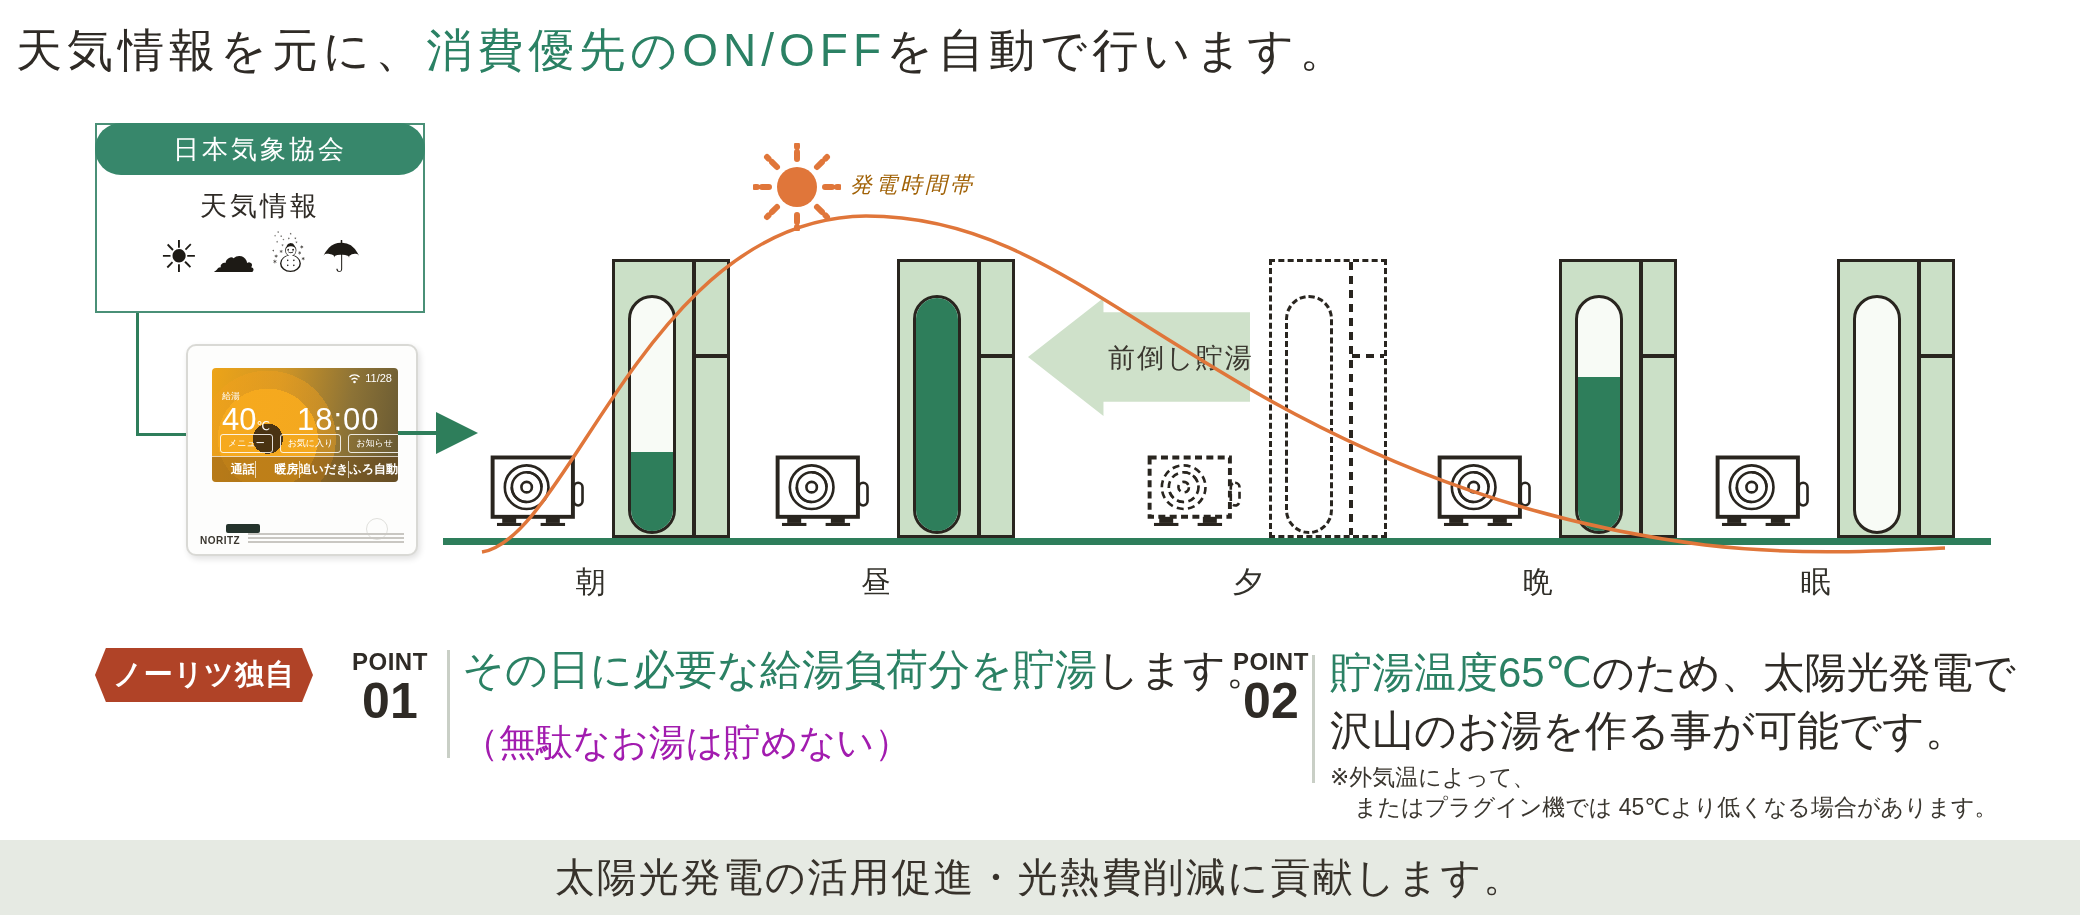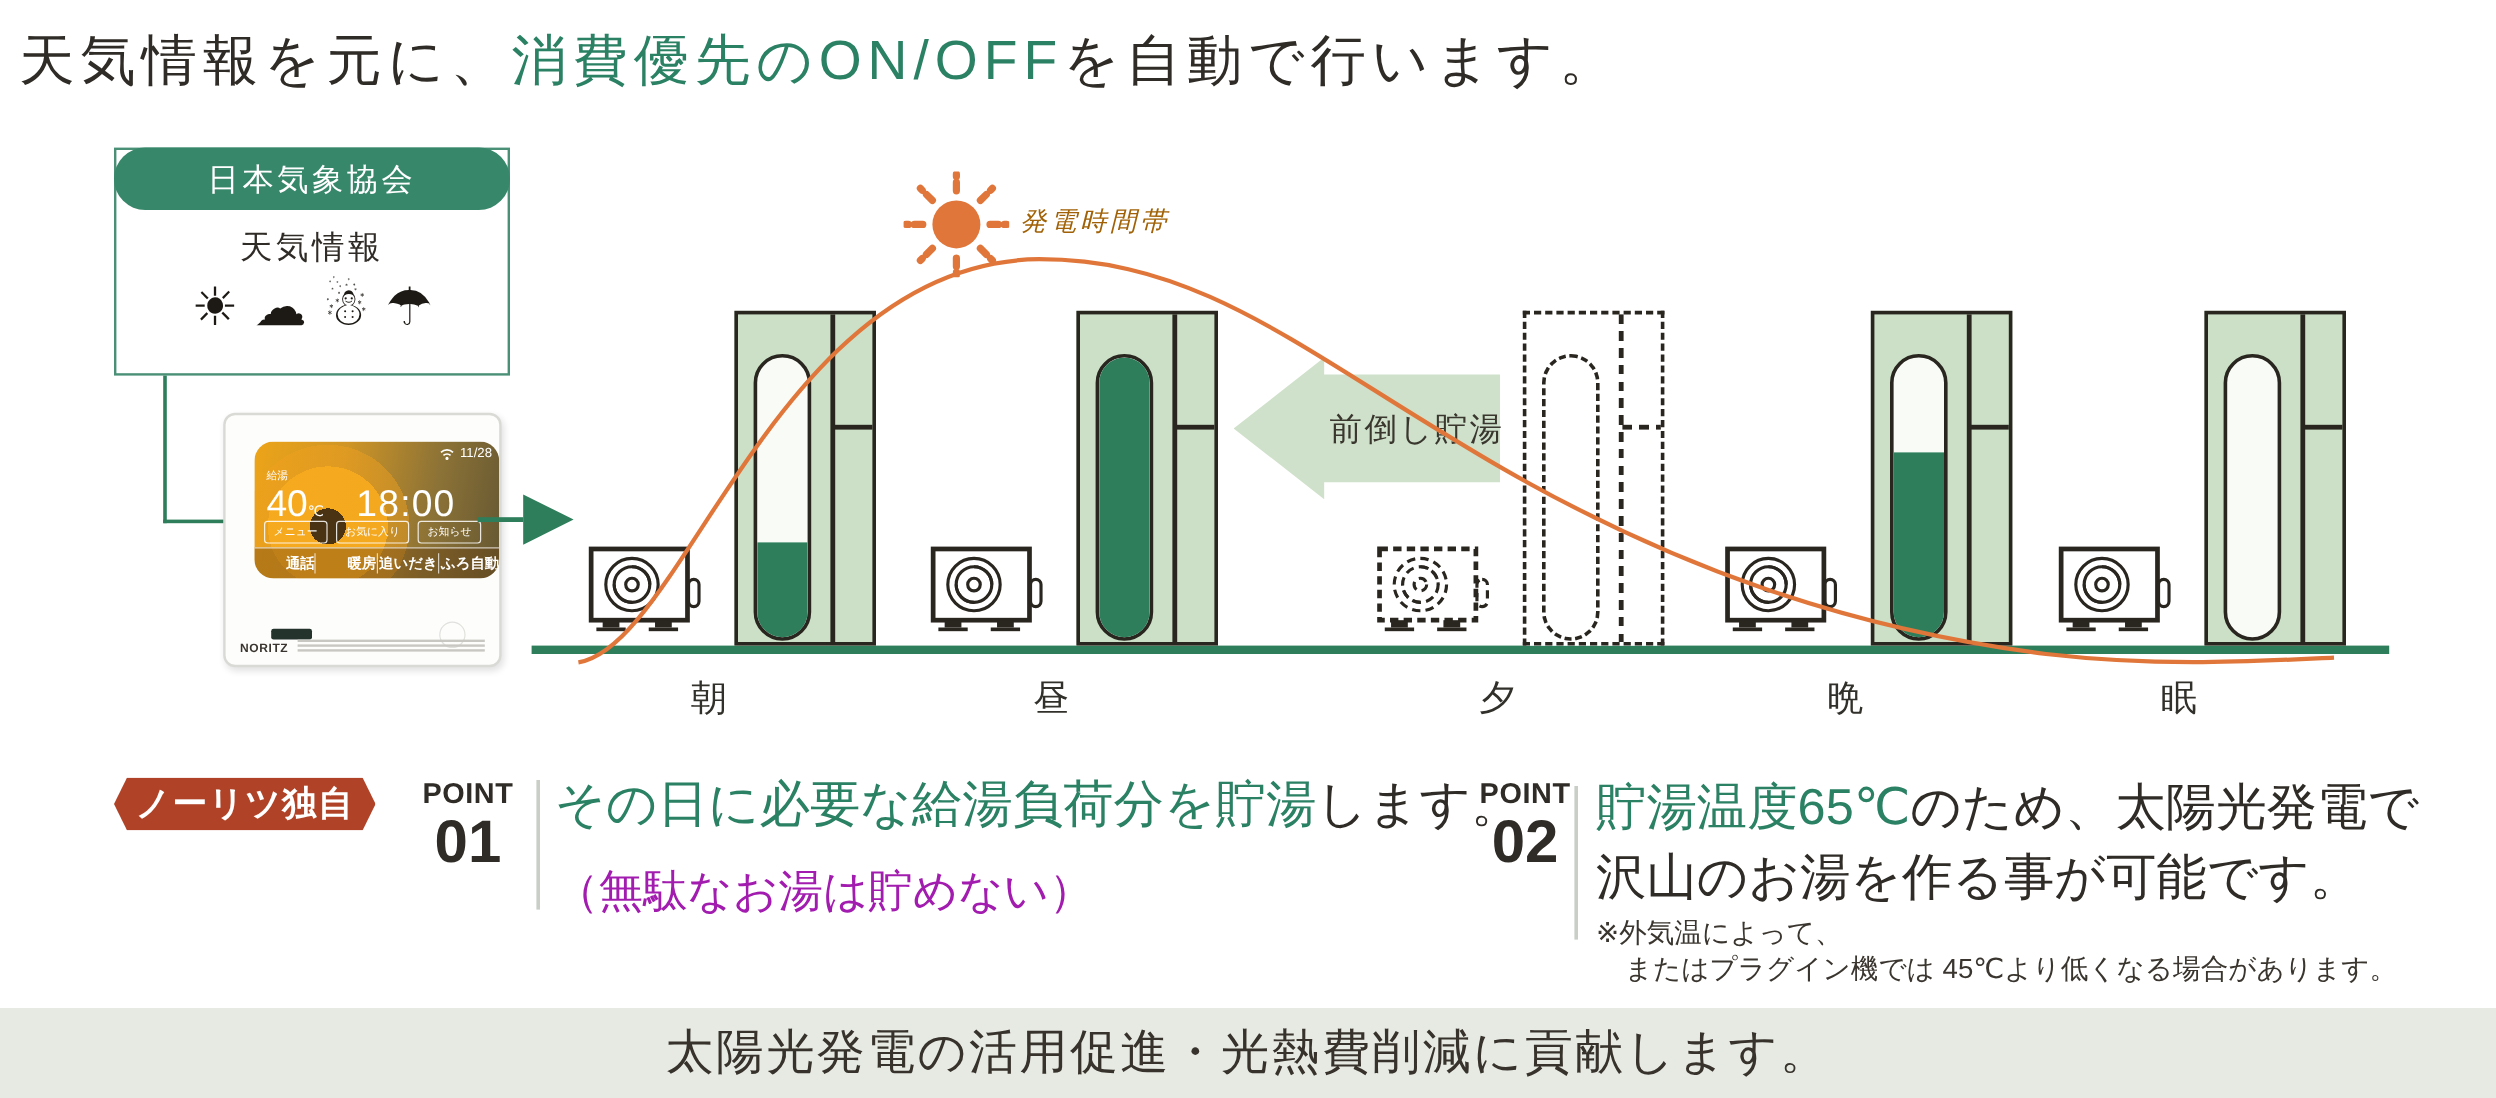--- a/index.html
+++ b/index.html
@@ -24,21 +24,21 @@
   .wicons{left:95px;top:228px;width:330px;display:flex;justify-content:center;gap:13px;font-size:44px;color:#1d1a15;line-height:1.3;}
 
   
   .conn-v{left:136px;top:313px;width:3px;height:123px;background:var(--green);}
   .conn-h{left:136px;top:433px;width:52px;height:3px;background:var(--green);}
   .toarrow-line{left:398px;top:431px;width:38px;height:4px;background:var(--green);}
   .toarrow-head{left:436px;top:412px;width:0;height:0;border-left:42px solid var(--green);border-top:21px solid transparent;border-bottom:21px solid transparent;}
 
   
   .remote{left:186px;top:344px;width:232px;height:212px;background:#fdfdfc;border:2px solid #d9d9d5;border-radius:10px;box-shadow:2px 3px 6px rgba(0,0,0,.12);}
-  .screen{left:24px;top:22px;width:204px;height:114px;border-radius:16px;position:absolute;overflow:hidden;
+  .screen{left:24px;top:22px;width:186px;height:114px;border-radius:4px;position:absolute;overflow:hidden;
     background:
       radial-gradient(circle at 30% 62%, #4a3312 0 15px, rgba(247,170,30,.95) 15px 50px, rgba(240,160,30,.45) 50px 68px, transparent 68px),
       linear-gradient(100deg,#eda418,#cf9526 35%,#8d7336 70%,#665833 100%);
     color:#fff;}
   .scr-top{position:absolute;top:4px;right:6px;font-size:11px;display:flex;align-items:center;gap:4px;}
   .scr-main{position:absolute;top:22px;left:10px;right:6px;display:flex;align-items:flex-end;gap:27px;}
   .temp-label{font-size:9px;display:block;margin-bottom:1px;}
   .temp{font-size:31px;font-weight:400;line-height:1;}
   .temp-unit{font-size:12px;}
   .scr-time{font-size:31px;line-height:1;letter-spacing:1px;}
@@ -78,21 +78,21 @@
 
   
   .fwd-arrow{left:1028px;top:298px;width:222px;height:118px;background:var(--lgreen2);
     clip-path:polygon(0 50%,34% 0,34% 12%,100% 12%,100% 88%,34% 88%,34% 100%);}
   .fwd-label{left:1108px;top:340px;font-size:27px;letter-spacing:2px;color:#3a372f;}
 
   
   .overlay{left:0;top:0;width:2080px;height:915px;pointer-events:none;z-index:6;}
 
   
-  .badge{left:95px;top:648px;width:218px;height:44px;background:var(--red);color:#fff;font-size:29px;font-weight:bold;letter-spacing:1px;
+  .badge{left:95px;top:648px;width:218px;height:54px;background:var(--red);color:#fff;font-size:29px;font-weight:bold;letter-spacing:1px;
     display:flex;align-items:center;justify-content:center;
     clip-path:polygon(5% 0,95% 0,100% 50%,95% 100%,5% 100%,0 50%);}
   .kicker{font-size:24px;font-weight:bold;color:#2f2b26;line-height:1;letter-spacing:.5px;}
   .pnum{font-size:50px;font-weight:bold;color:#2f2b26;line-height:1;margin-top:2px;}
   .p1-kicker{left:352px;top:650px;text-align:center;}
   .p2-kicker{left:1233px;top:650px;text-align:center;}
   .pdivider{width:3px;background:#c9cfc6;}
   .p1-div{left:447px;top:650px;height:108px;}
   .p2-div{left:1312px;top:655px;height:128px;}
   .pline1{font-size:42px;color:#2f2b26;white-space:nowrap;}

